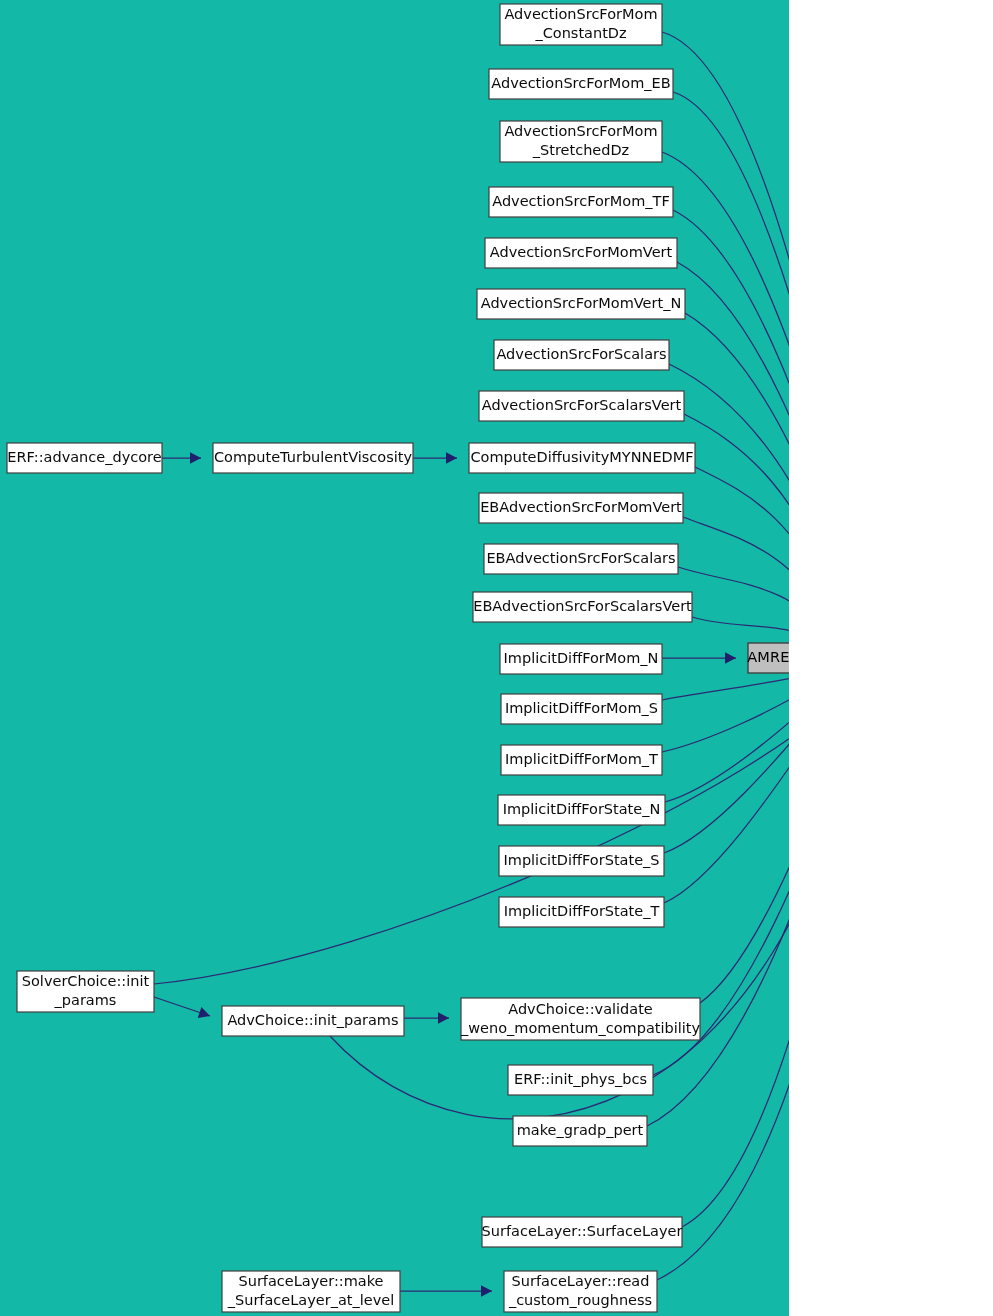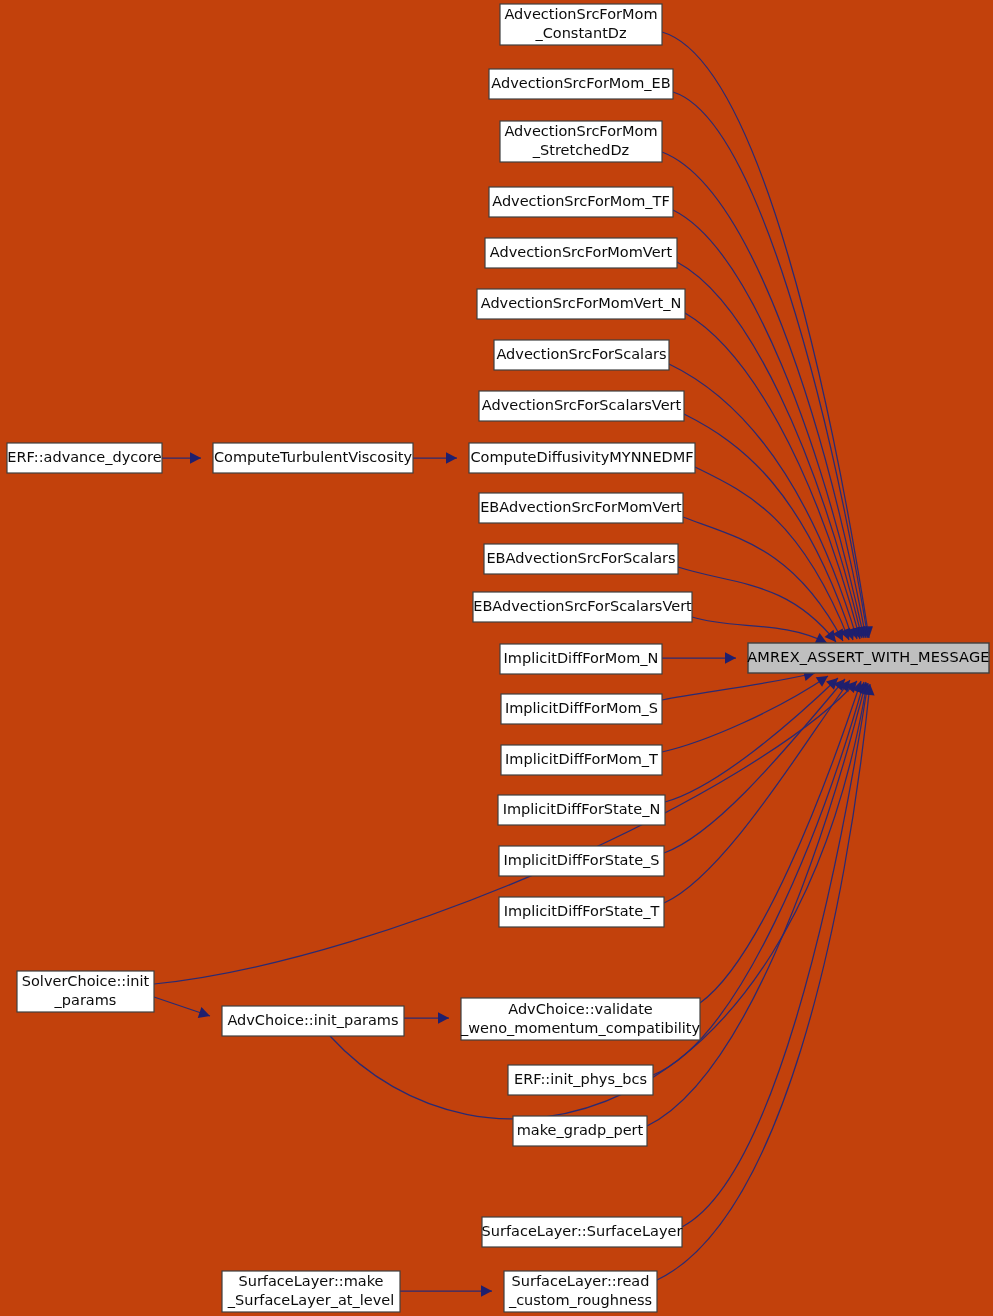--- a/index.html
+++ b/index.html
@@ -2,23 +2,23 @@
 <html><head>
 <meta charset="utf-8">
 <style>
   html, body {
     margin: 0;
     padding: 0;
     background: #ffffff;
   }
   #canvas-wrap {
     position: relative;
-    width: 993px;
+    width: 789px;
     height: 1316px;
-    background: #c2410c;
+    background: #14b8a6;
     overflow: hidden;
   }
   svg#graph {
     display: block;
     width: 993px;
     height: 1316px;
   }
   .node-box {
     fill: #ffffff;
     stroke: #404040;

